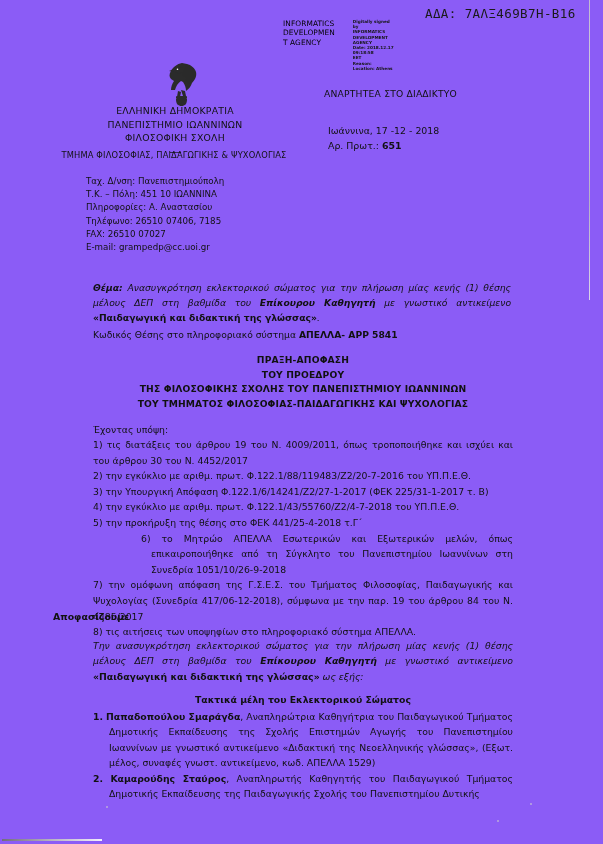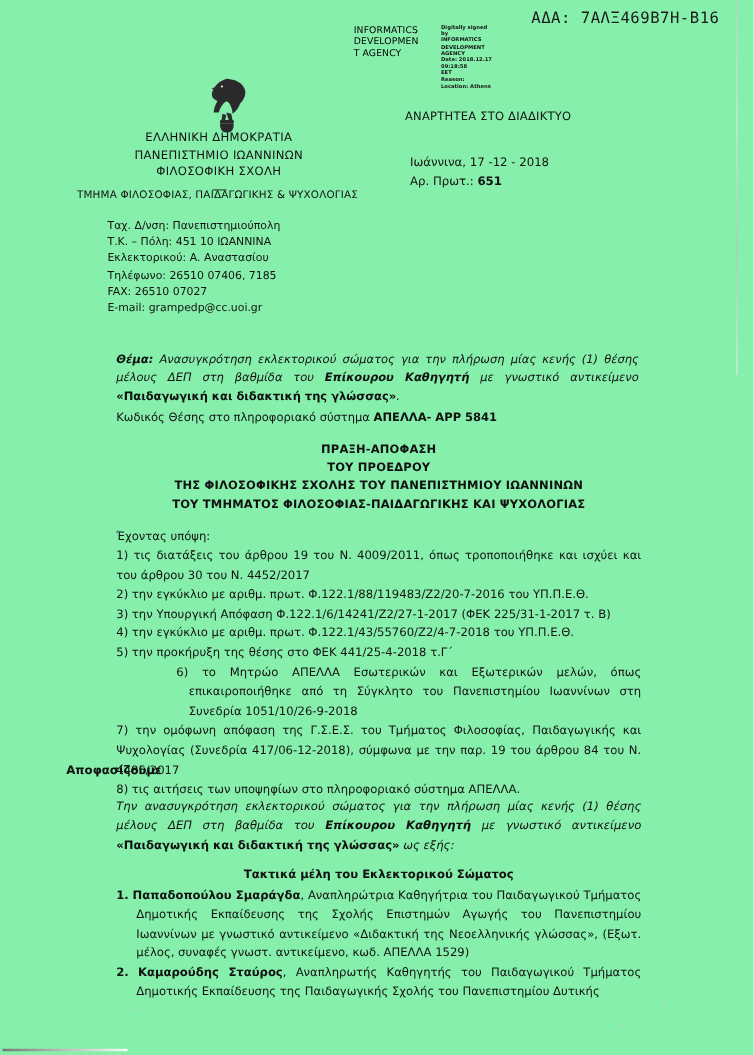--- a/index.html
+++ b/index.html
@@ -8,21 +8,21 @@
     background: #ffffff;
   }
   body {
     font-family: "DejaVu Sans", sans-serif;
     color: #111111;
   }
   .page {
     position: relative;
     width: 603px;
     height: 844px;
-    background: #86efac;
+    background: #8b5cf6;
     overflow: hidden;
     box-sizing: border-box;
   }
   
   .scan-edge-line {
     position: absolute;
     top: 0;
     left: 589px;
     width: 1px;
     height: 300px;
@@ -326,21 +326,21 @@
 
   <div class="posted-notice">ΑΝΑΡΤΗΤΕΑ ΣΤΟ ΔΙΑΔΙΚΤΥΟ</div>
   <div class="date-block">
     <div>Ιωάννινα, 17 -12 - 2018</div>
     <div><span>Αρ. Πρωτ.: </span><b>651</b></div>
   </div>
 
   <div class="addr-block">
     <div>Ταχ. Δ/νση: Πανεπιστημιούπολη</div>
     <div>Τ.Κ. – Πόλη: 451 10 ΙΩΑΝΝΙΝΑ</div>
-    <div>Εκλεκτορικού: Α. Αναστασίου</div>
+    <div>Πληροφορίες: Α. Αναστασίου</div>
     <div>Τηλέφωνο: 26510 07406, 7185</div>
     <div>FAX: 26510 07027</div>
     <div>E-mail: grampedp@cc.uoi.gr</div>
   </div>
 
   <div class="subject"><span class="lbl">Θέμα:</span><span> Ανασυγκρότηση εκλεκτορικού σώματος για την πλήρωση μίας κενής (1) θέσης μέλους ΔΕΠ στη βαθμίδα του </span><span class="b">Επίκουρου Καθηγητή</span><span> με γνωστικό αντικείμενο </span><span class="bq">«Παιδαγωγική και διδακτική της γλώσσας»</span><span>.</span></div>
 
   <div class="apella-code"><span>Κωδικός Θέσης στο πληροφοριακό σύστημα </span><b>ΑΠΕΛΛΑ- APP 5841</b></div>
 
   <div class="decision-title">

